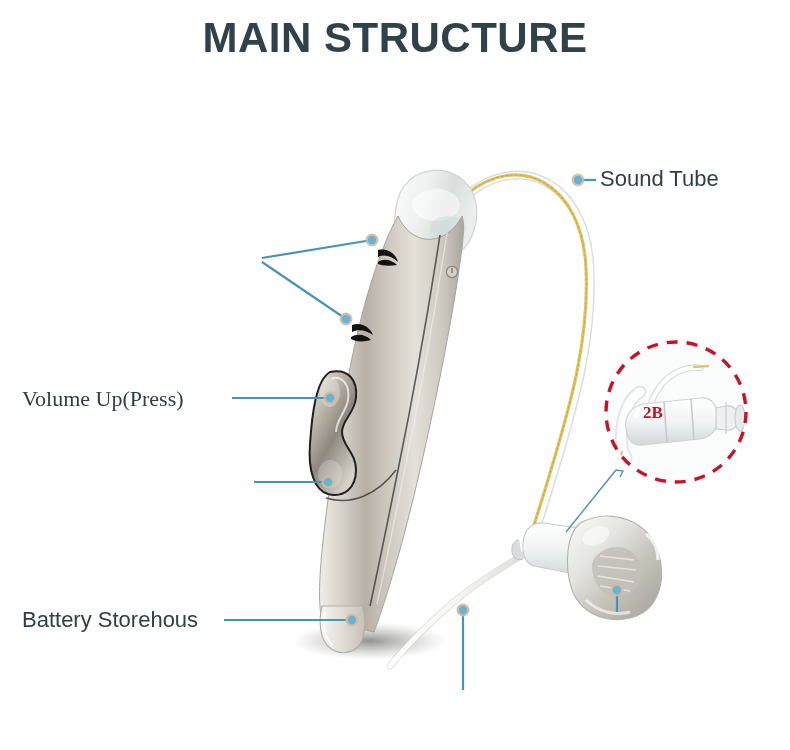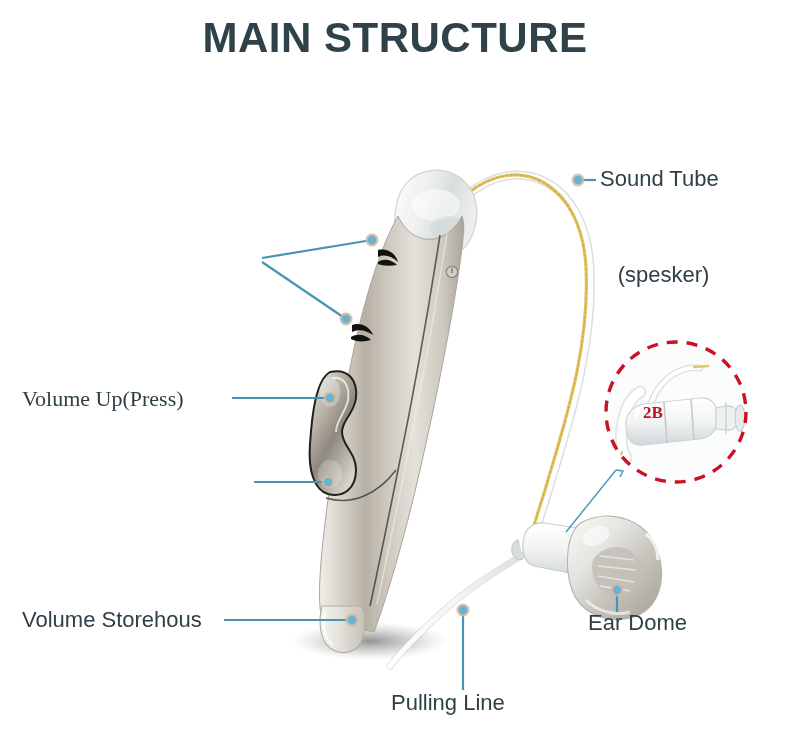--- a/index.html
+++ b/index.html
@@ -293,25 +293,22 @@
           <circle cx="463" cy="610" r="6.5" fill="#d6b79a" opacity="0.9"></circle>
           <circle cx="463" cy="610" r="4.2" fill="#63b4d6"></circle>
         </g>
     </g>
   </svg>
 
   <div class="lbl" style="left:600px; top:166px;">Sound Tube</div>
 
 
   <div class="lbl center" style="left:600px; top:262px; width:127px;">
-    <div>(spesker)</div>
   </div>
 
   <div class="lbl" style="left:22px; top:386px;font-family:Liberation Serif, serif;">Volume Up(Press)</div>
 
 
-  <div class="lbl" style="left:22px; top:607px;">Volume Storehous</div>
-
-  <div class="lbl" style="left:588px; top:610px;">Ear Dome</div>
-
-  <div class="lbl" style="left:391px; top:690px;">Pulling Line</div>
+  <div class="lbl" style="left:22px; top:607px;">Battery Storehous</div>
+
+
 
 </div>
 
 </body></html>

